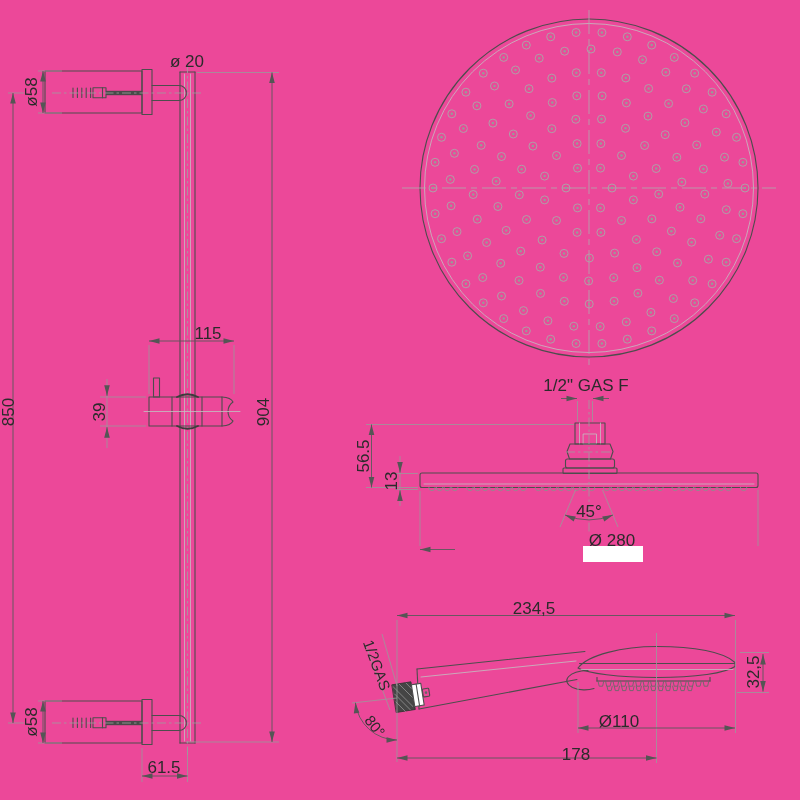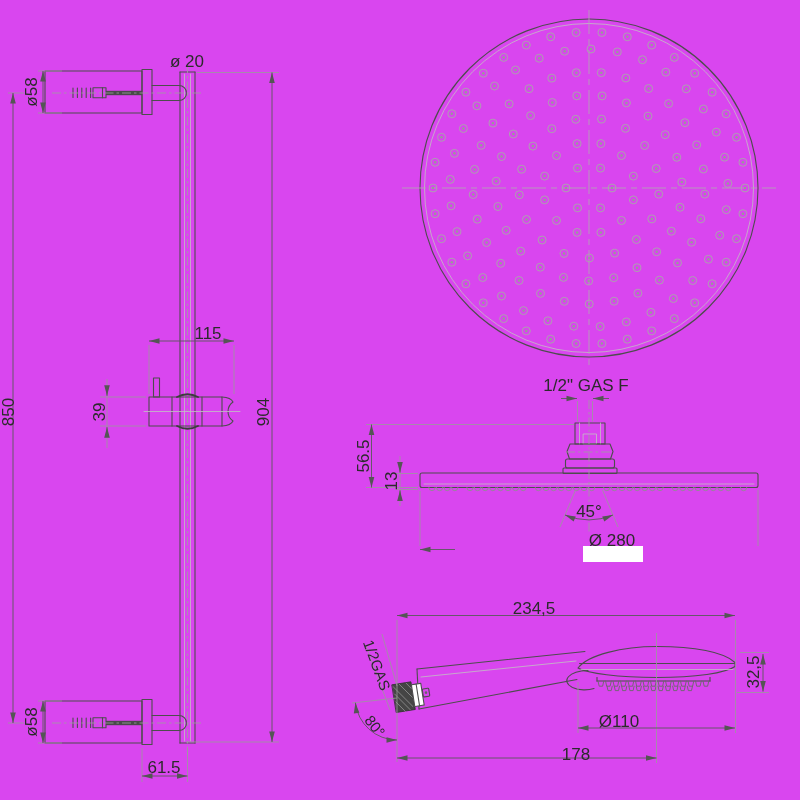--- a/index.html
+++ b/index.html
@@ -1,16 +1,16 @@
 <!DOCTYPE html>
 <html><head>
 <meta charset="utf-8">
 <style>
   html,body{margin:0;padding:0;background:#ffffff;}
-  .page{width:800px;height:800px;position:relative;background:#d946ef;overflow:hidden;}
+  .page{width:800px;height:800px;position:relative;background:#ec4899;overflow:hidden;}
   svg{display:block;}
   .ink{stroke:#4d4d4d;stroke-width:1.1;fill:none;stroke-linecap:round;stroke-linejoin:round;}
   .thick{stroke:#3c3c3c;stroke-width:1.8;fill:none;stroke-linecap:round;}
   .dimline{stroke:#5a5a5a;stroke-width:0.9;fill:none;}
   .ext{stroke:#9a9a9a;stroke-width:0.8;fill:none;}
   .faint{stroke:#c2c2c2;stroke-width:0.8;fill:none;}
   .center{stroke:#a0a0a0;stroke-width:0.8;fill:none;stroke-dasharray:9 3 2.5 3;}
   .cross{stroke:#adadad;stroke-width:0.8;fill:none;stroke-dasharray:24 5 6 5;}
   .lbl{fill:#2b2b2b;stroke:none;font-family:"Liberation Sans",sans-serif;font-size:17px;}
   .lbl-s{font-size:15px;}

